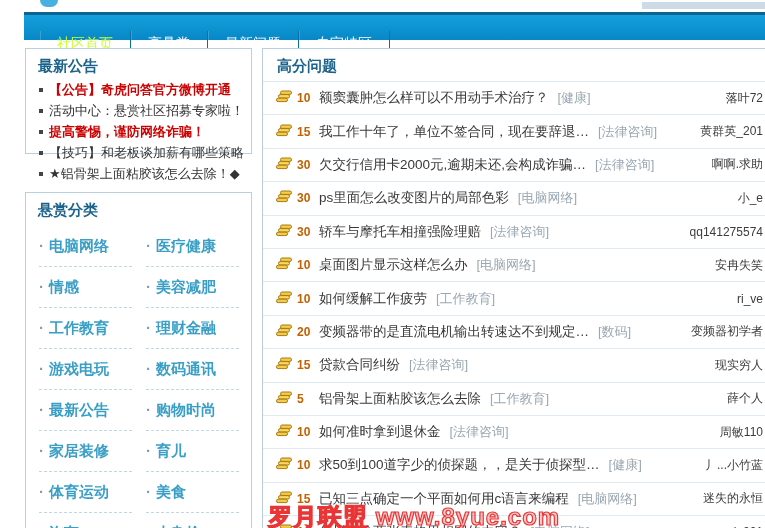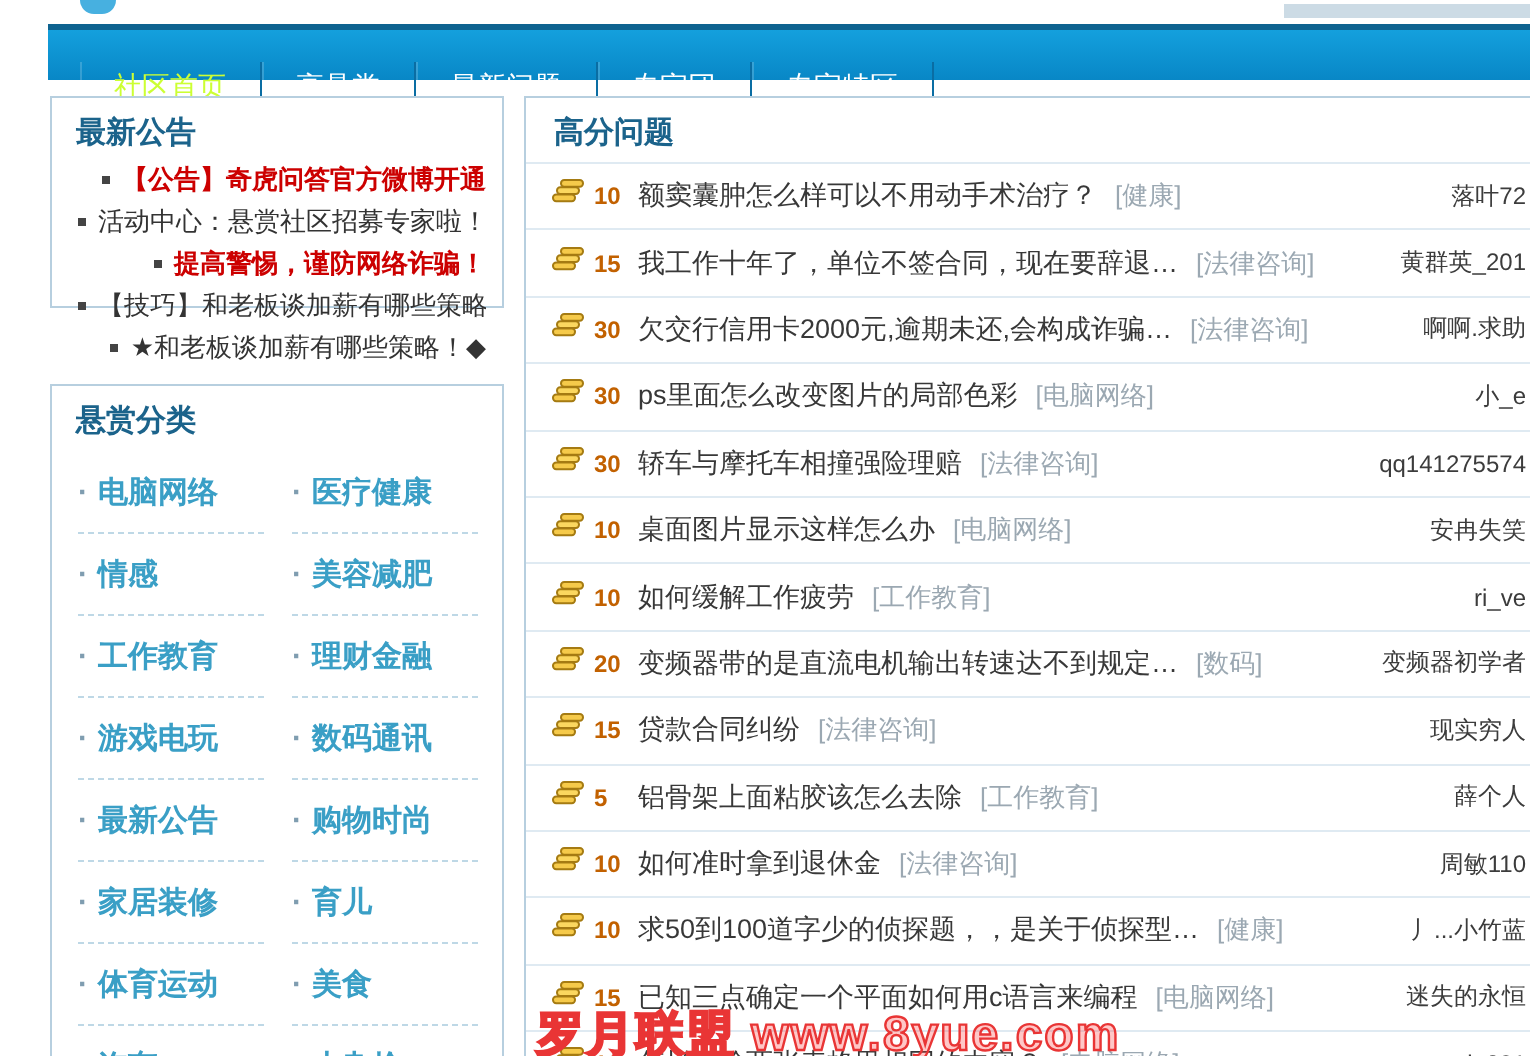--- a/index.html
+++ b/index.html
@@ -20,21 +20,21 @@
     padding:0 17px;line-height:25px;font-size:14px;color:#fff;cursor:pointer;
     border-right:1px solid #0a6da3;box-shadow:inset 1px 0 0 rgba(255,255,255,.18);
     white-space:nowrap;
   }
   .navbar li.active{color:#ccff33;}
   
   .panel{position:absolute;background:#fff;border:1px solid #b7cfdf;box-sizing:border-box;}
   .panel-title{margin:8px 12px 3px 12px;font-size:15px;font-weight:bold;color:#1b638b;}
   
   #announce-box{left:25px;top:48px;width:227px;height:106px;}
-  #announce-box ul{margin:3px 0 0 0;padding:0 8px 0 13px;list-style:none;text-align:right;}
+  #announce-box ul{margin:3px 0 0 0;padding:0 8px 0 13px;list-style:none;}
   #announce-box li{font-size:13px;color:#333;line-height:21px;white-space:nowrap;overflow:hidden;cursor:pointer;}
   #announce-box li::before{content:"";display:inline-block;width:4px;height:4px;background:#444;margin-right:6px;vertical-align:2px;}
   #announce-box li.red{color:#cc0000;font-weight:bold;}
   
   #cat-box{left:25px;top:192px;width:227px;height:346px;}
   .cat-grid{display:grid;grid-template-columns:1fr 1fr;column-gap:14px;padding:3px 12px 0 13px;}
   .cat-cell{
     font-size:15px;font-weight:bold;color:#3a9fc6;padding:11px 0 10px 0;
     border-bottom:1px dashed #bed8e6;cursor:pointer;white-space:nowrap;
   }
@@ -65,38 +65,37 @@
 <div class="topright-strip"></div>
 
 <div class="navbar">
   <ul id="nav-list">
   <li class="active"><span>社区首页</span></li>
 
   <li><span>高悬赏</span></li>
 
   <li><span>最新问题</span></li>
 
-  <li><span>专家团</span></li>
 
   <li><span>专家特区</span></li>
 </ul>
 </div>
 
 <div class="panel" id="announce-box">
   <div class="panel-title">最新公告</div>
   <ul id="announce-list">
   <li class="red"><span>【公告】奇虎问答官方微博开通</span></li>
 
   <li><span>活动中心：悬赏社区招募专家啦！</span></li>
 
   <li class="red"><span>提高警惕，谨防网络诈骗！</span></li>
 
   <li><span>【技巧】和老板谈加薪有哪些策略？</span></li>
 
-  <li><span>★和老板谈加薪有哪些策略！◆</span></li>
+  <li><span>★铝骨架上面粘胶该怎么去除！◆</span></li>
 </ul>
 </div>
 
 <div class="panel" id="cat-box">
   <div class="panel-title">悬赏分类</div>
   <div class="cat-grid" id="cat-grid">
   <div class="cat-cell"><span>电脑网络</span></div>
 
   <div class="cat-cell"><span>医疗健康</span></div>
 

